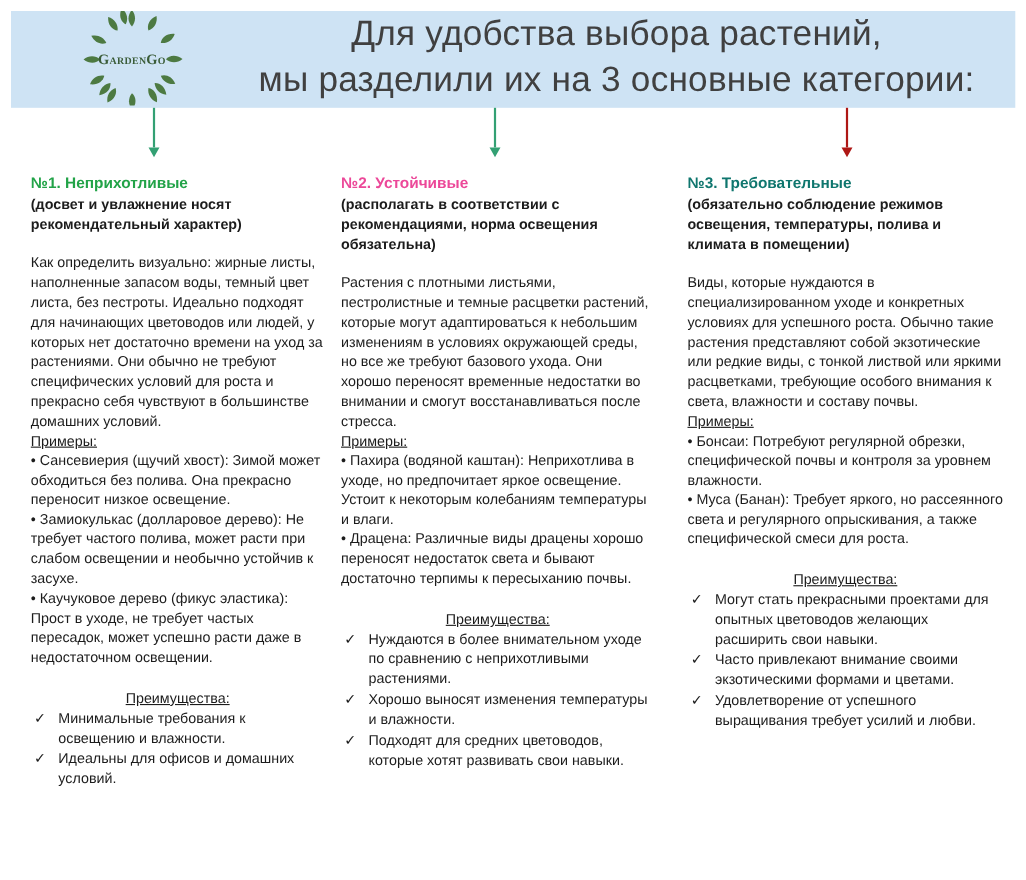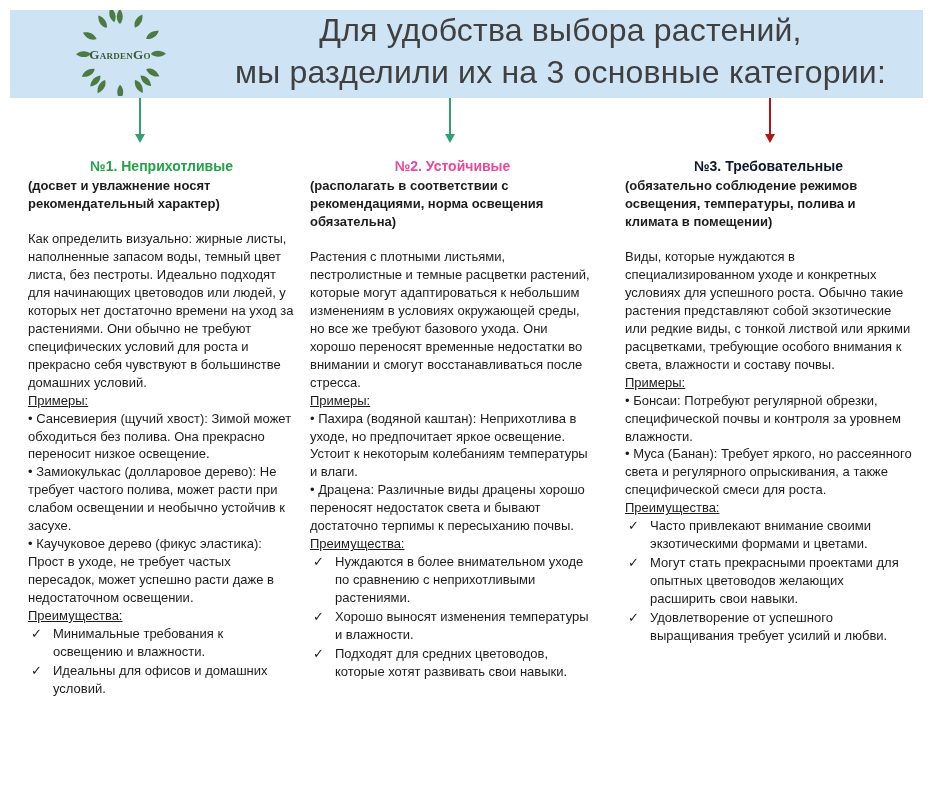--- a/index.html
+++ b/index.html
@@ -19,25 +19,25 @@
   .arrows{position:absolute;left:0;top:98px;width:933px;height:56px;}
   .arrow{position:absolute;top:0;width:12px;display:flex;flex-direction:column;align-items:center;}
   .arrow-1{left:134px;} .arrow-2{left:444px;} .arrow-3{left:764px;}
   .stem{width:2px;height:36px;}
   .head{width:0;height:0;border-left:5px solid transparent;border-right:5px solid transparent;border-top:9px solid #000;}
   .columns{position:absolute;left:28px;top:157px;width:884px;display:flex;}
   .col{font-size:13px;line-height:1.38;}
   .col-1{width:267px;margin-right:15px;}
   .col-2{width:285px;margin-right:30px;}
   .col-3{width:287px;}
-  .cat-title{font-size:14px;font-weight:bold;margin:0 0 1px 0;text-align:center;}
+  .cat-title{font-size:14px;font-weight:bold;margin:0 0 1px 0;}
   .cat-sub{font-weight:bold;margin:0;}
   .cat-desc{margin:17px 0 0 0;}
   .list-label{text-decoration:underline;margin:0;}
-  .adv-label{}
+  .adv-label{margin-top:19px;text-align:center;}
   ul{list-style:none;margin:0;padding:0;}
   ul.examples li::before{content:"• ";}
   ul.advantages li{position:relative;padding-left:25px;margin-bottom:1px;}
   ul.advantages li::before{content:"\2713";position:absolute;left:3px;}
 </style>
 </head>
 <body>
 
 <div class="header" style="background-color: rgb(206, 227, 244);">
   <div class="logo">
@@ -116,29 +116,29 @@
       </ul>
     <p class="list-label adv-label">Преимущества:</p>
     <ul class="advantages">
         <li>Нуждаются в более внимательном уходе по сравнению с неприхотливыми растениями.</li>
         <li>Хорошо выносят изменения температуры и влажности.</li>
         <li>Подходят для средних цветоводов, которые хотят развивать свои навыки.</li>
       </ul>
   </div>
 
   <div class="col col-3">
-    <p class="cat-title" style="color: #0f172a;">№3. Требовательные</p>
+    <p class="cat-title" style="color: #0f766e;">№3. Требовательные</p>
     <p class="cat-sub">(обязательно соблюдение режимов освещения, температуры, полива и климата в помещении)</p>
     <p class="cat-desc">Виды, которые нуждаются в специализированном уходе и конкретных условиях для успешного роста. Обычно такие растения представляют собой экзотические или редкие виды, с тонкой листвой или яркими расцветками, требующие особого внимания к света, влажности и составу почвы.</p>
     <p class="list-label">Примеры:</p>
     <ul class="examples">
         <li>Бонсаи: Потребуют регулярной обрезки, специфической почвы и контроля за уровнем влажности.</li>
         <li>Муса (Банан): Требует яркого, но рассеянного света и регулярного опрыскивания, а также специфической смеси для роста.</li>
       </ul>
     <p class="list-label adv-label">Преимущества:</p>
     <ul class="advantages">
+        <li>Могут стать прекрасными проектами для опытных цветоводов желающих расширить свои навыки.</li>
         <li>Часто привлекают внимание своими экзотическими формами и цветами.</li>
-        <li>Могут стать прекрасными проектами для опытных цветоводов желающих расширить свои навыки.</li>
         <li>Удовлетворение от успешного выращивания требует усилий и любви.</li>
       </ul>
   </div>
 
 </div>
 
 </body></html>

